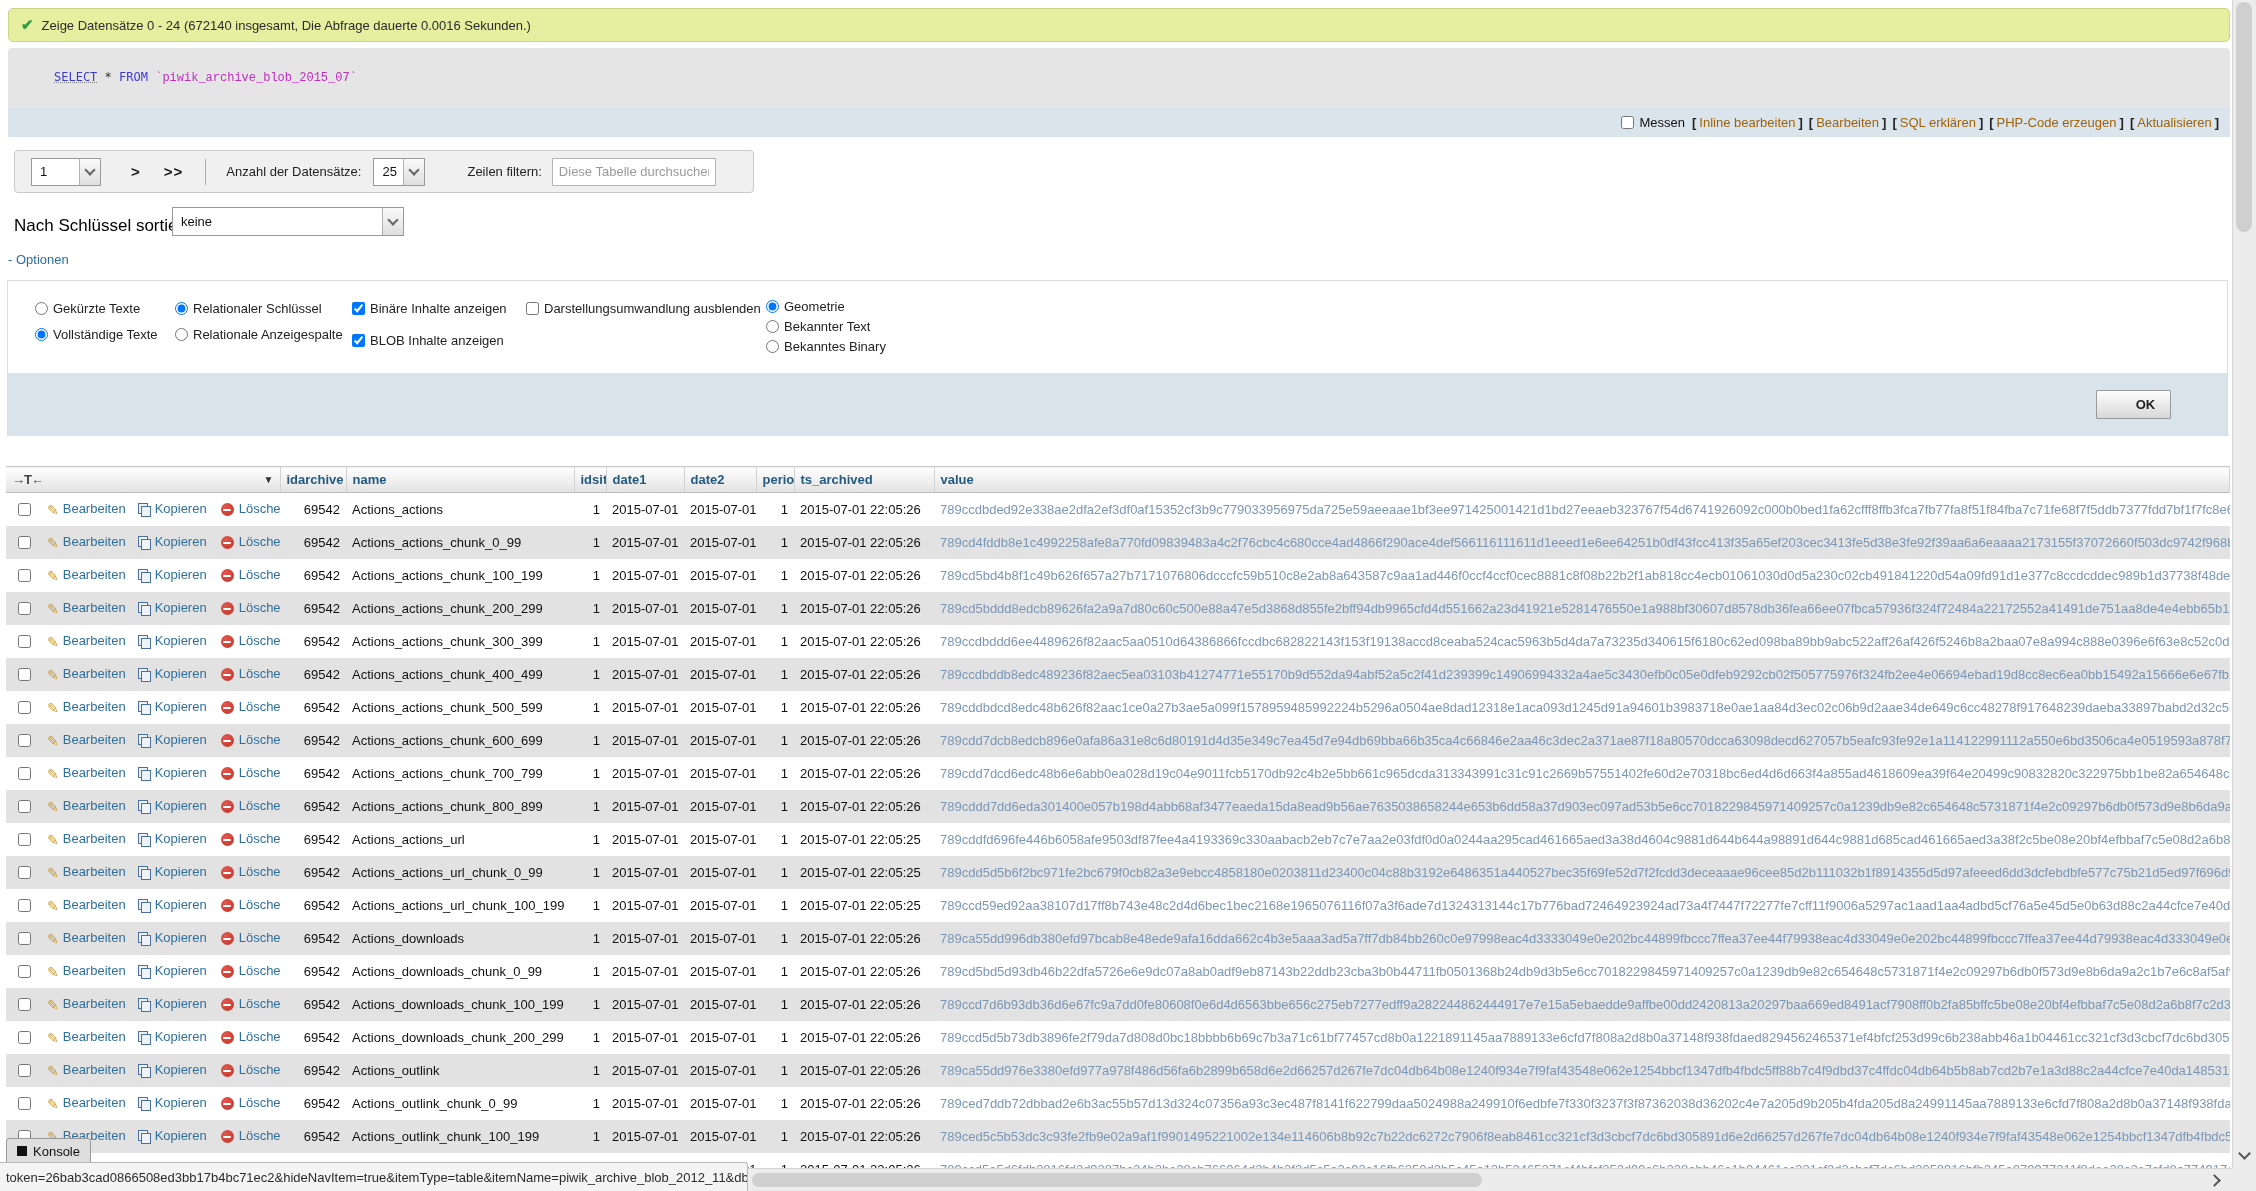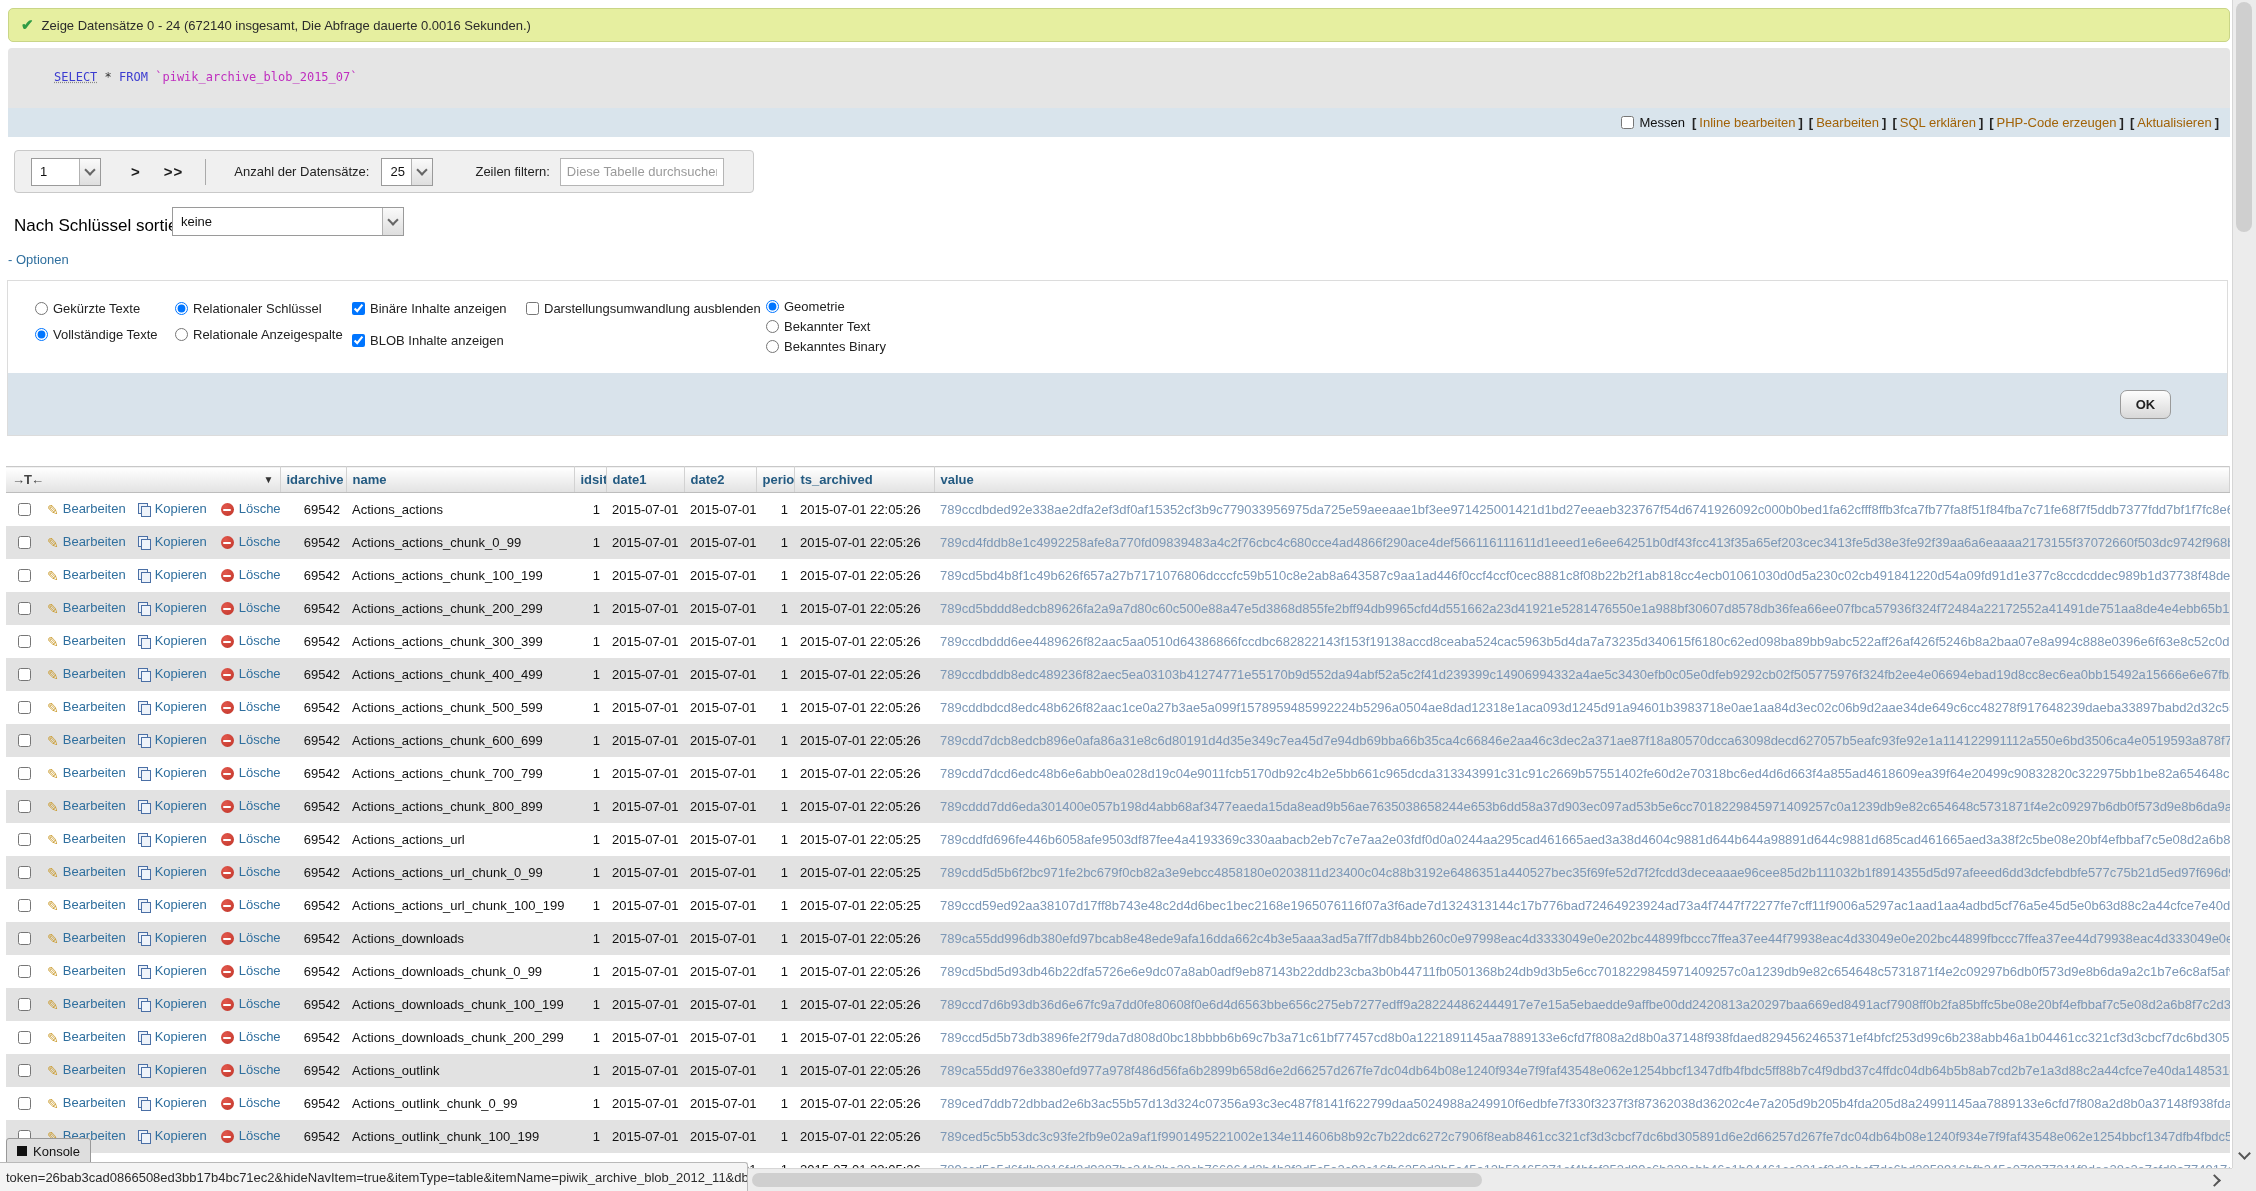--- a/index.html
+++ b/index.html
@@ -9,58 +9,58 @@
   
   .success-msg{position:absolute;left:8px;top:8px;width:2208px;height:32px;background:#e6efa0;border:1px solid #c9d587;border-radius:5px;display:flex;align-items:center;padding-left:12px;font-size:13px;color:#2b2b2b;}
   .check-ico{color:#2f9c44;font-size:15px;font-weight:bold;margin-right:8px;}
 
   
   .sql-box{position:absolute;left:8px;top:48px;width:2222px;height:60px;background:#e5e5e5;border-radius:4px 4px 0 0;}
   .sql-text{position:absolute;left:46px;top:22px;font-family:"DejaVu Sans Mono","Liberation Mono",monospace;font-size:12px;white-space:pre;}
   .sql-kw{color:#3c3cd0;text-decoration:underline dotted #888;}
   .sql-kw2{color:#3c3cd0;}
   .sql-star{color:#333;}
-  .sql-table{color:#bf2ebf;}
+  .sql-table{color:#bf2ebf;font-family:Liberation Mono, monospace;}
 
   
   .tools-strip{position:absolute;left:8px;top:108px;width:2222px;height:29px;background:#d9e4ec;display:flex;align-items:center;justify-content:flex-end;padding-right:8px;box-sizing:border-box;font-size:13px;}
   .tools-strip input{margin:0 5px 0 0;width:13px;height:13px;}
   .tools-measure{color:#111;margin-right:4px;}
   .tools-links a{color:#a16207;text-decoration:none;cursor:pointer;}
   .tools-links .brk{color:#222;font-weight:bold;padding:0 3px;}
 
   
   .pagebar{position:absolute;left:14px;top:150px;width:738px;height:41px;background:#f0f0f0;border:1px solid #c9c9c9;border-radius:4px;display:flex;align-items:center;font-size:13px;}
   .sel{background:#fff;border:1px solid #9a9a9a;height:28px;display:flex;align-items:stretch;box-sizing:border-box;cursor:pointer;}
   .sel-text{flex:1;display:flex;align-items:center;padding-left:8px;font-size:13px;}
   .sel-btn{width:20px;background:linear-gradient(#fafafa,#dedede);border-left:1px solid #b2b2b2;display:flex;align-items:center;justify-content:center;}
   .chev{display:inline-block;width:6px;height:6px;border-right:2px solid #666;border-bottom:2px solid #666;transform:rotate(45deg);margin-top:-3px;}
   .sel-page{width:70px;margin-left:16px;}
   .pg-btn{font-weight:bold;color:#1a1a1a;font-size:15px;cursor:pointer;text-decoration:none;}
   .pg-next{margin-left:30px;}
   .pg-last{margin-left:24px;letter-spacing:1px;}
   .vdiv{width:1px;height:26px;background:#aaa;margin-left:22px;}
-  .lbl-rows{margin-left:28px;color:#222;}
+  .lbl-rows{margin-left:20px;color:#222;}
   .sel-rows{width:52px;margin-left:12px;}
   .lbl-filter{margin-left:42px;color:#222;}
   .filter-input{margin-left:10px;width:150px;height:26px;border:1px solid #b5b5b5;font-size:13px;padding:0 6px;color:#333;font-family:"Liberation Sans",sans-serif;}
   .filter-input::placeholder{color:#9a9a9a;}
 
   
   .sort-label{position:absolute;left:14px;top:216px;font-size:17px;color:#000000;}
   .sort-select{position:absolute;left:172px;top:207px;width:232px;}
   .sel.sort-select{height:29px;}
 
   
   .opt-toggle{position:absolute;left:8px;top:252px;font-size:13px;color:#2f6f9e;cursor:pointer;text-decoration:none;}
   .fieldset{position:absolute;left:7px;top:280px;width:2221px;height:156px;background:#fff;border:1px solid #dcdcdc;box-sizing:border-box;}
   .opt{position:absolute;display:flex;align-items:center;font-size:13px;color:#222;white-space:nowrap;cursor:pointer;}
   .opt input{margin:0 5px 0 0;width:13px;height:13px;}
   .fs-footer{position:absolute;left:0;right:0;bottom:0;height:62px;background:#d9e3eb;}
-  .ok-btn{position:absolute;right:56px;top:17px;width:49px;height:27px;border-radius:7px;border:1px solid #9a9a9a;background:linear-gradient(#fdfdfd,#d8d8d8);font-weight:bold;font-size:13px;color:#222;display:flex;align-items:center;justify-content:center;cursor:pointer;}
+  .ok-btn{position:absolute;right:56px;top:17px;width:49px;height:27px;border-radius:1px;border:1px solid #9a9a9a;background:linear-gradient(#fdfdfd,#d8d8d8);font-weight:bold;font-size:13px;color:#222;display:flex;align-items:center;justify-content:center;cursor:pointer;padding-left:24px;}
 
   
   .results{position:absolute;left:6px;top:466px;width:2224px;border-collapse:collapse;table-layout:fixed;}
   .results th{background:linear-gradient(#ffffff,#e2e2e2);border-right:1px solid #d2d2d2;border-top:1px solid #c8c8c8;border-bottom:1px solid #bdbdbd;color:#235a81;font-weight:bold;font-size:13px;height:25px;padding:0 6px;text-align:left;white-space:nowrap;overflow:hidden;}
   .results td{height:33px;font-size:13px;padding:0 6px;white-space:nowrap;overflow:hidden;vertical-align:middle;}
   .results tr:nth-child(even) td{background:#e2e2e2;}
   .results .ar{text-align:right;}
   .c-val{color:#7b97b6;}
   .lnk{color:#2f6f9e;text-decoration:none;cursor:pointer;}
   .colctl{color:#444;font-size:13px;letter-spacing:-1px;}

